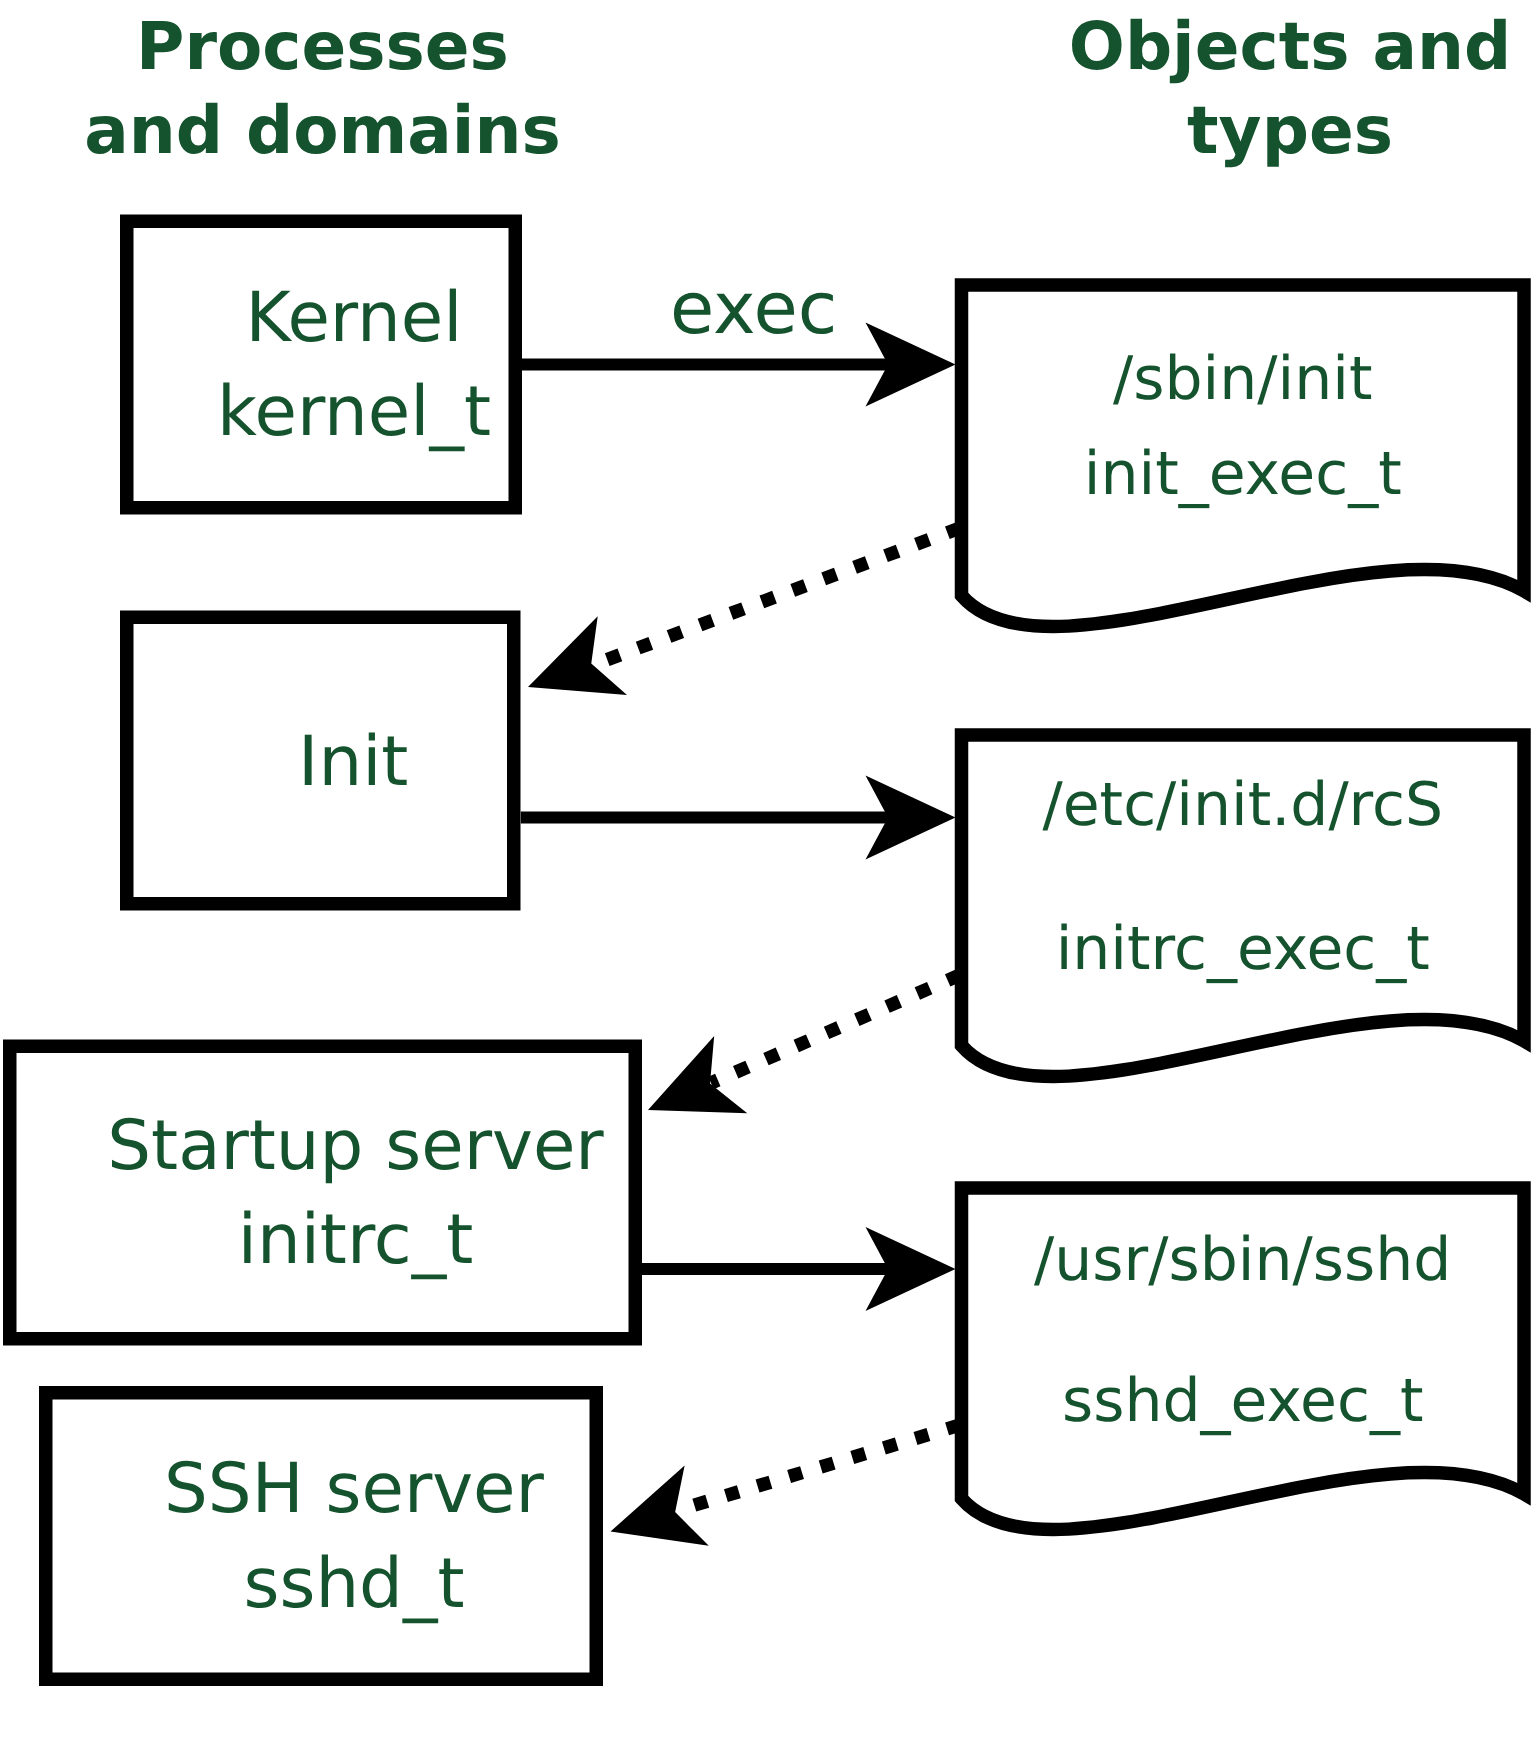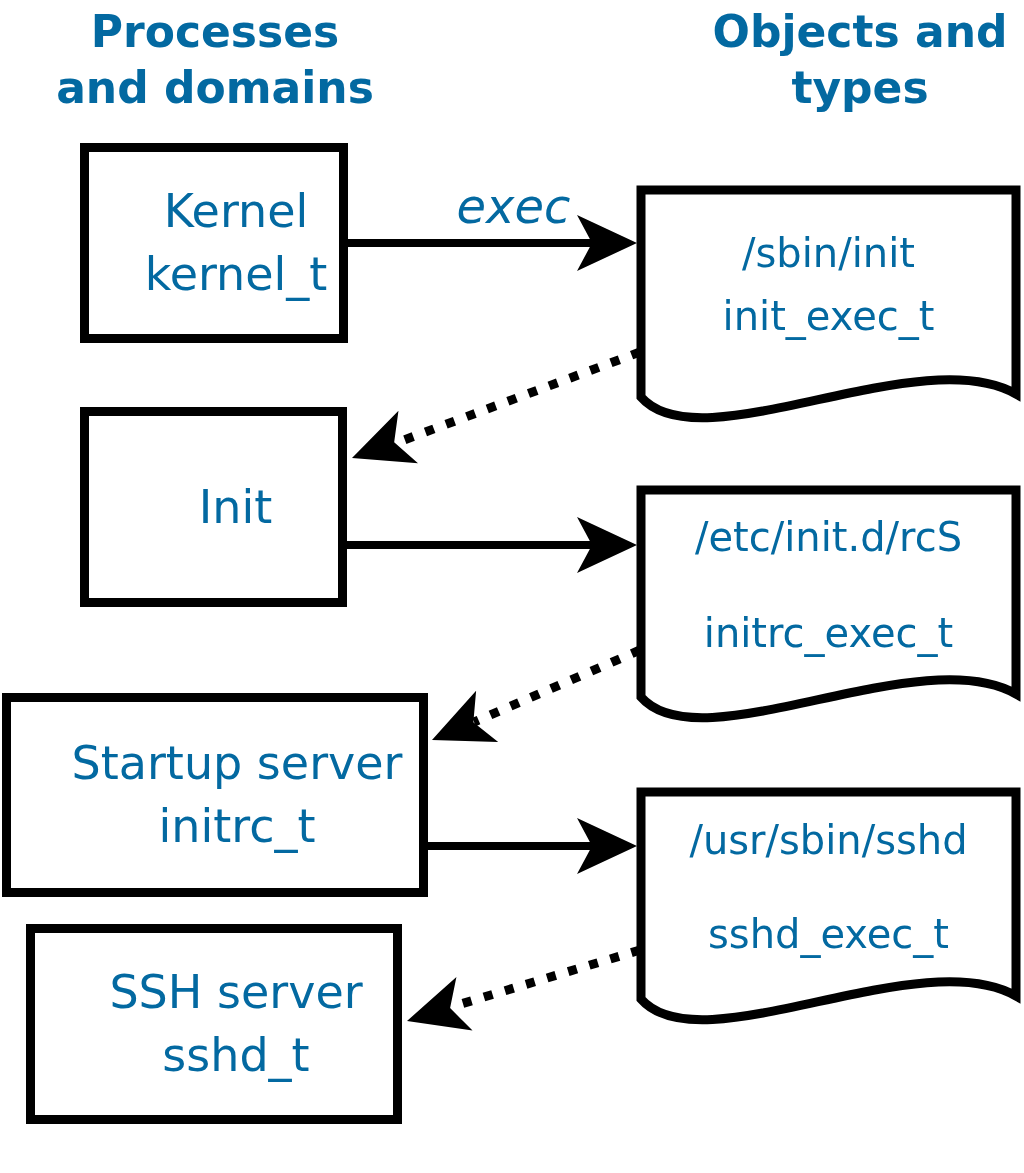--- a/index.html
+++ b/index.html
@@ -2,21 +2,21 @@
 <html><head>
 <meta charset="utf-8">
 <style>
   html, body { margin: 0; padding: 0; background: #ffffff; }
   #canvas {
     position: relative;
     width: 1024px;
     height: 1173px;
     background: #ffffff;
     font-family: "DejaVu Sans", sans-serif;
-    color: #0369a1;
+    color: #14532d;
     overflow: hidden;
   }
   #diagram-svg {
     position: absolute;
     left: 0; top: 0;
     width: 1024px; height: 1173px;
   }
   .hdr {
     position: absolute;
     text-align: center;
@@ -131,15 +131,15 @@
   </div>
   <div class="doc-label" style="left:641px; top:495px; width:375px; height:180px;gap:33px;">
     <span>/etc/init.d/rcS</span>
     <span>initrc_exec_t</span>
   </div>
   <div class="doc-label" style="left:641px; top:797px; width:375px; height:180px;gap:31px;">
     <span>/usr/sbin/sshd</span>
     <span>sshd_exec_t</span>
   </div>
 
-  <div class="arrow-label" style="left:431px; top:178px; width:165px;font-style:italic;">exec</div>
+  <div class="arrow-label" style="left:420px; top:178px; width:165px;">exec</div>
 
 </div>
 
 </body></html>

